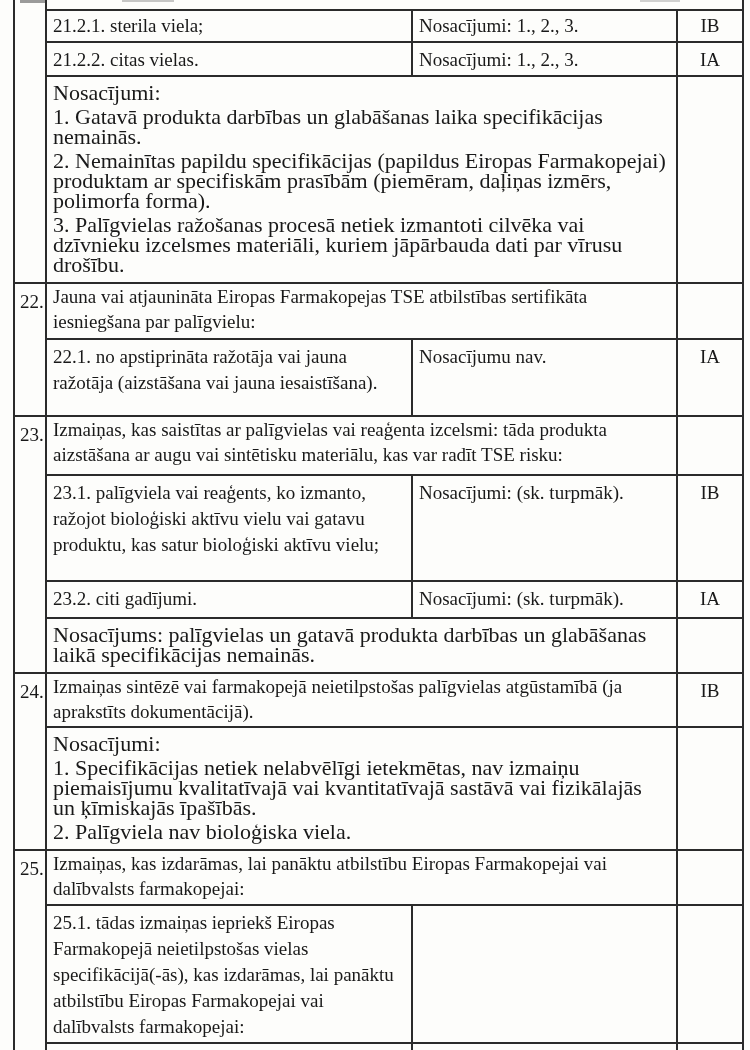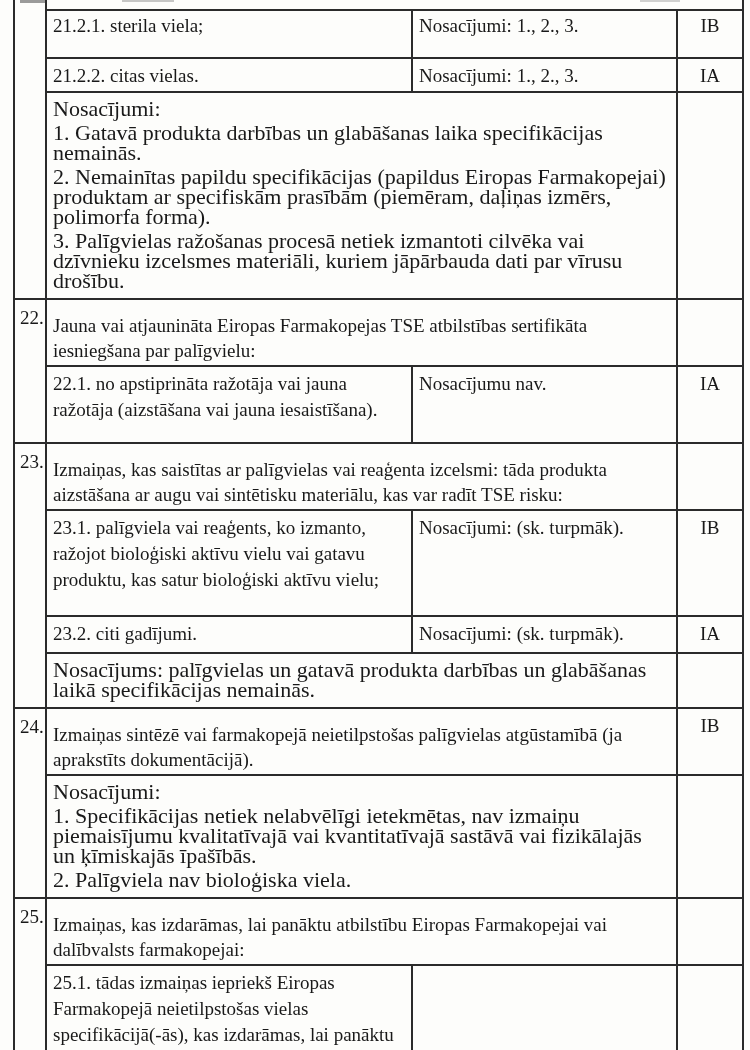--- a/index.html
+++ b/index.html
@@ -26,21 +26,21 @@
     overflow:hidden;
     font-size:19px;
     line-height:25px;
     padding:4px 6px 2px 6px;
   }
   td.num{padding:5px 2px 6px 5px;}
   td.desc{line-height:26px;padding-top:4px;}
   td.cond{line-height:26px;padding-top:4px;}
   td.type{text-align:center;}
   td.type-bottom{text-align:center;vertical-align:bottom;padding-bottom:8px;}
-  td.title-cell{line-height:25px;padding-top:13px;}
+  td.title-cell{line-height:25px;padding-top:0;}
   td.note{
     font-size:22px;line-height:20px;
     padding:6px 8px 3px 6px;
   }
   .note-line{margin:0 0 4px 0;}
   td.tight{padding-top:2px;}
   
   td.cut-num{border-top:none;border-bottom:none;}
   td.cut-top{border-top:none;border-left:none;}
   
@@ -64,21 +64,21 @@
       <col style="width:265px">
       <col style="width:66px">
     </colgroup>
 
     <tbody>
         <tr style="height:10px">
       <td class="num cut-num" rowspan="4"></td>
       <td class="cut-top" colspan="3"></td>
     </tr>
 
-    <tr style="height:48px">
+    <tr style="height:32px">
       <td class="desc tight">21.2.1. sterila viela;</td>
       <td class="cond tight">Nosacījumi: 1., 2., 3.</td>
       <td class="type tight">IB</td>
     </tr>
 
     <tr style="height:32px">
       <td class="desc">21.2.2. citas vielas.</td>
       <td class="cond">Nosacījumi: 1., 2., 3.</td>
       <td class="type">IA</td>
     </tr>

